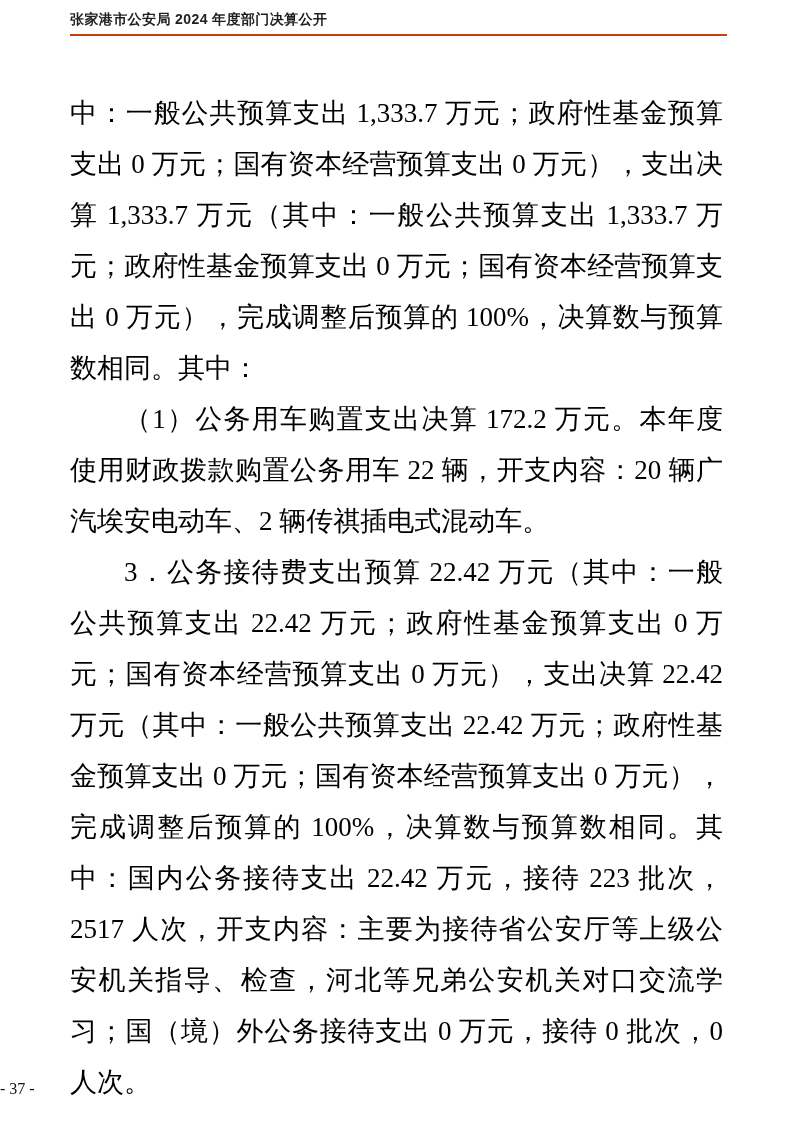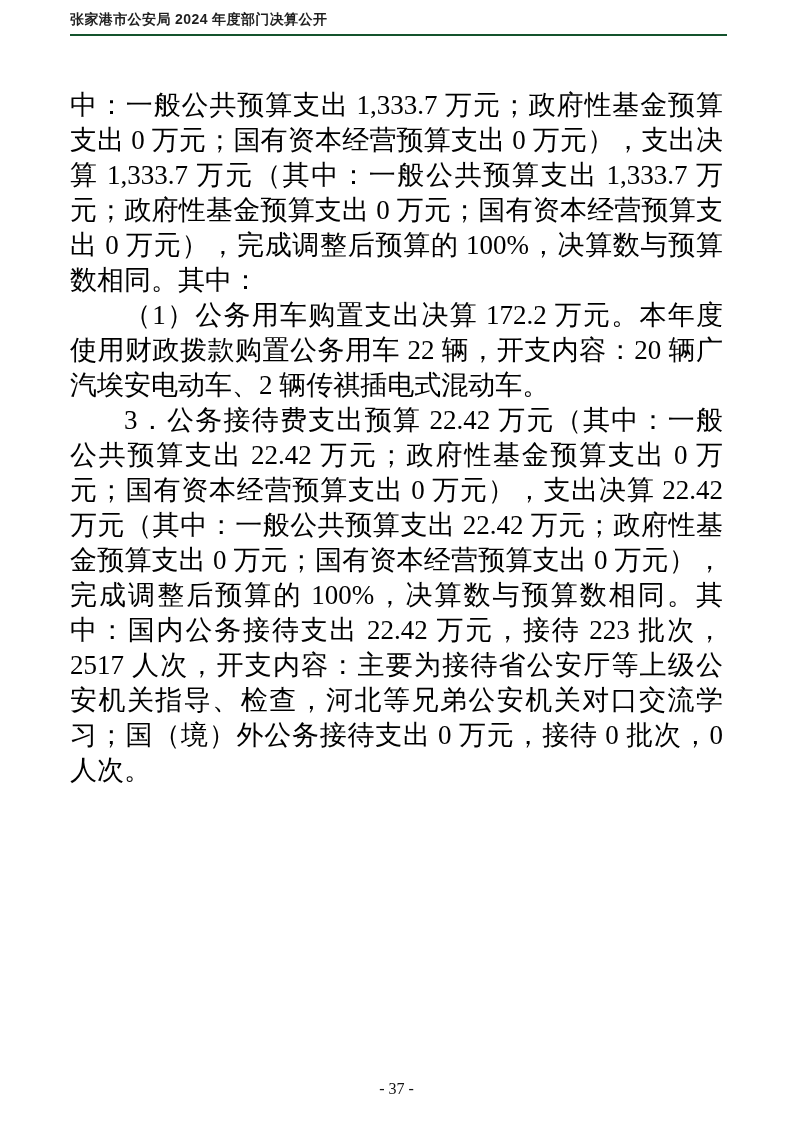--- a/index.html
+++ b/index.html
@@ -19,48 +19,48 @@
     position: absolute;
     left: 70px;
     top: 11px;
     width: 657px;
     font-family: "Liberation Sans", "DejaVu Sans", sans-serif;
     font-size: 14px;
     font-weight: 600;
     letter-spacing: 0.4px;
     color: #1f1f1f;
     padding-bottom: 5px;
-    border-bottom: 2px solid #14532d;
+    border-bottom: 2px solid #c2410c;
     white-space: nowrap;
   }
   .doc-body {
     position: absolute;
     left: 70px;
     top: 88px;
     width: 653px;
     font-family: "Liberation Serif", "DejaVu Serif", serif;
     font-size: 27px;
-    line-height: 35px;
+    line-height: 51px;
     text-align: justify;
     text-justify: inter-character;
     color: #000000;
   }
   .para {
     margin: 0;
     text-indent: 2em;
   }
   .para.no-indent {
     text-indent: 0;
   }
   .footer {
     position: absolute;
     left: 0;
     top: 1080px;
     width: 100%;
-    text-align: center;
+    text-align: left;
     font-family: "Liberation Serif", "DejaVu Serif", serif;
     font-size: 16px;
     color: #111111;
   }
 </style>
 </head>
 <body>
 
 <div class="page">
 

